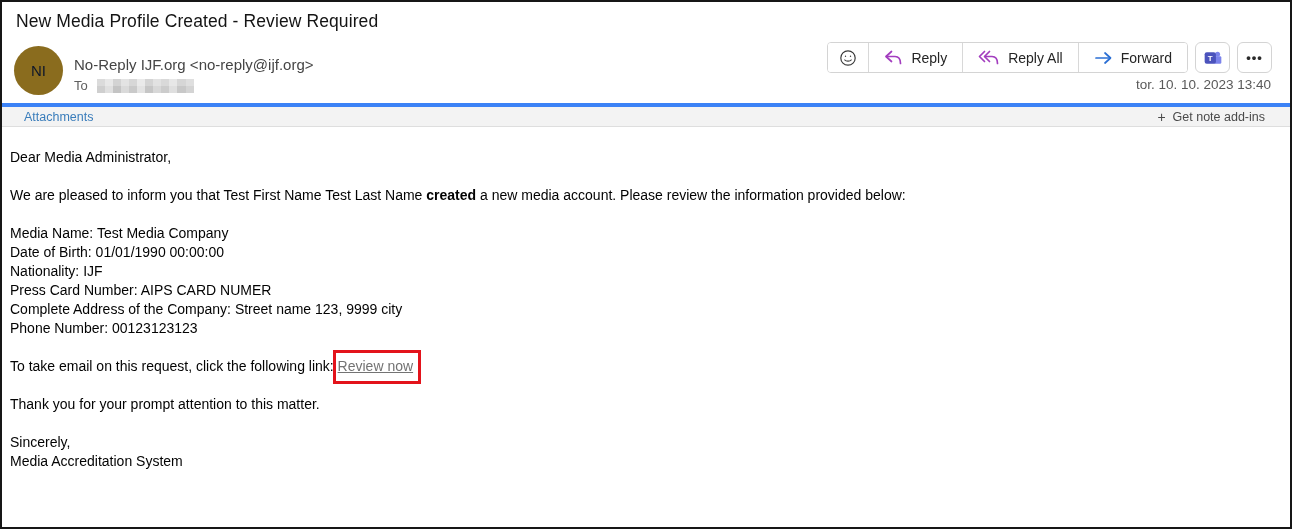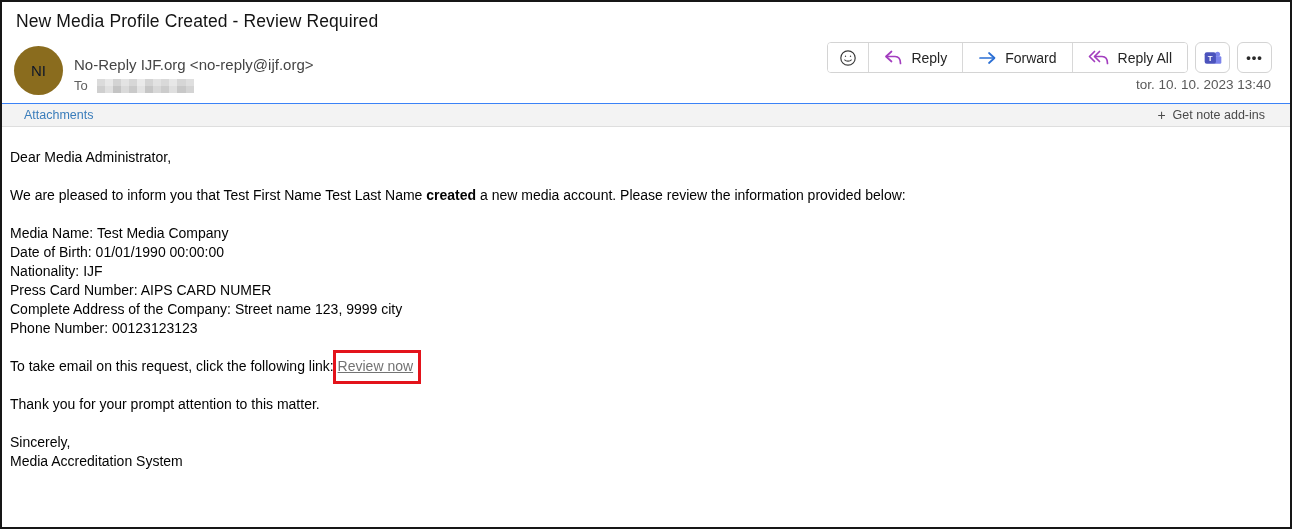--- a/index.html
+++ b/index.html
@@ -102,21 +102,21 @@
     font-size: 13.5px;
     color: #595959;
   }
 
   
   .attach-bar {
     position: absolute;
     left: 0; right: 0; top: 101px;
     height: 24px;
     background: #f3f3f3;
-    border-top: 1px solid #3b82f6;
+    border-top: 4px solid #3b82f6;
     border-bottom: 1px solid #dedede;
     display: flex; align-items: center;
   }
   .attach-label {
     margin-left: 22px;
     font-size: 12.5px;
     color: #3a7dbb;
     cursor: pointer;
   }
   .addins {
@@ -189,36 +189,36 @@
         <span class="ico">
           <svg width="19" height="15" viewBox="0 0 19 15" fill="none" stroke="#a33ebf" stroke-width="1.7" stroke-linecap="round" stroke-linejoin="round">
             <path d="M7.5 1.5 L2 6.5 L7.5 11.5"></path>
             <path d="M2.5 6.5 H11 C14.5 6.5 16.5 9 16.5 13.5"></path>
           </svg>
         </span>
         <span>Reply</span>
       </div>
       <div class="btn-seg">
         <span class="ico">
-          <svg width="19" height="14" viewBox="0 0 19 14" fill="none" stroke="#2b6fd4" stroke-width="1.7" stroke-linecap="round" stroke-linejoin="round">
-            <path d="M2 7 H16"></path>
-            <path d="M11 2 L16.5 7 L11 12"></path>
-          </svg>
-        </span>
-        <span>Forward</span>
-      </div>
-      <div class="btn-seg">
-        <span class="ico">
           <svg width="22" height="15" viewBox="0 0 22 15" fill="none" stroke="#a33ebf" stroke-width="1.7" stroke-linecap="round" stroke-linejoin="round">
             <path d="M6.5 1.5 L1.5 6.5 L6.5 11.5"></path>
             <path d="M11.5 1.5 L6.5 6.5 L11.5 11.5"></path>
             <path d="M7 6.5 H14 C17.5 6.5 19.5 9 19.5 13.5"></path>
           </svg>
         </span>
         <span>Reply All</span>
+      </div>
+      <div class="btn-seg">
+        <span class="ico">
+          <svg width="19" height="14" viewBox="0 0 19 14" fill="none" stroke="#2b6fd4" stroke-width="1.7" stroke-linecap="round" stroke-linejoin="round">
+            <path d="M2 7 H16"></path>
+            <path d="M11 2 L16.5 7 L11 12"></path>
+          </svg>
+        </span>
+        <span>Forward</span>
       </div>
     </div>
 
     <div class="sq-btn">
       <span class="ico">
         <svg width="20" height="20" viewBox="0 0 24 24">
           <circle cx="17.5" cy="7.5" r="3" fill="#7b83eb"></circle>
           <rect x="13" y="10" width="9" height="9" rx="1.5" fill="#7b83eb"></rect>
           <rect x="2" y="5" width="13.5" height="14" rx="2.5" fill="#4b53bc"></rect>
           <text x="8.7" y="16" font-size="9.5" font-family="Liberation Sans, sans-serif" font-weight="bold" fill="#ffffff" text-anchor="middle">T</text>

